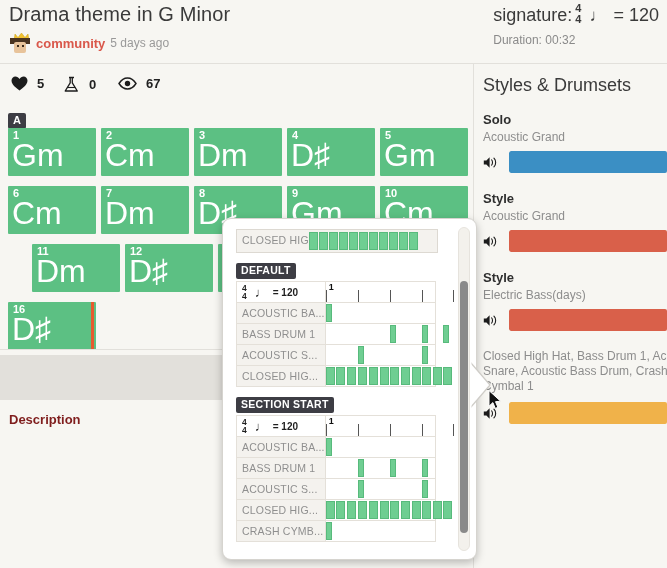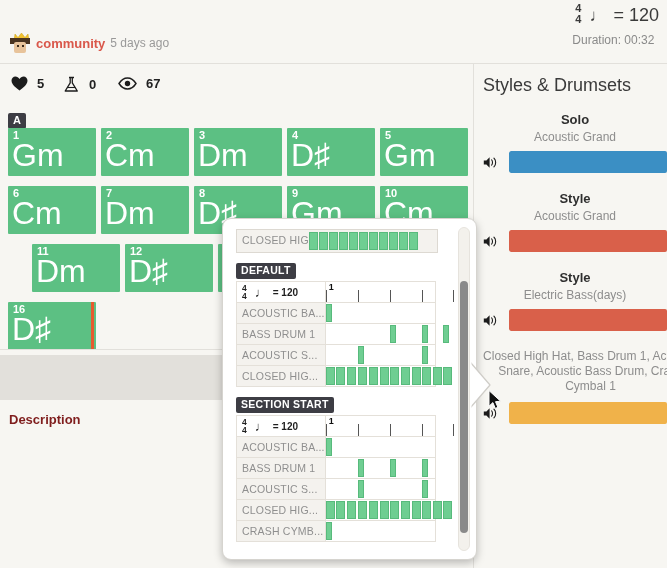--- a/index.html
+++ b/index.html
@@ -58,21 +58,21 @@
   .playbtn{position:absolute;left:9px;top:360px;width:92px;height:35px;background:#d9604a;color:#fff;
            border:none;border-radius:4px;font-size:14px;font-weight:bold;letter-spacing:.5px;cursor:pointer;
            font-family:"Liberation Sans", sans-serif;}
   .descarea{position:absolute;left:0;top:400px;width:474px;height:168px;background:#f7f6f2;}
   .desc-title{position:absolute;left:9px;top:12px;font-size:13px;font-weight:bold;color:#7f1d1d;}
   .leftcol-rule{position:absolute;left:473px;top:64px;width:1px;height:504px;background:#e2e0db;}
 
   
   .sidebar{position:absolute;left:480px;top:68px;width:187px;height:500px;background:#f7f6f2;overflow:hidden;}
   .sb-title{font-size:18px;color:#3a3a3a;margin:7px 0 16px 3px;}
-  .sb-item{margin:0 0 18px 3px;position:relative;text-align:center;}
+  .sb-item{margin:0 0 18px 3px;position:relative;}
   .sb-lab{font-size:13px;font-weight:bold;color:#2f2f2f;margin-bottom:3px;}
   .sb-sub{font-size:12px;color:#8d8d8d;line-height:15px;margin-bottom:6px;white-space:nowrap;}
   .sb-sub.wrap{white-space:normal;}
   .sb-vol{display:flex;align-items:center;}
   .spk{width:18px;margin-right:8px;flex:none;display:inline-flex;align-items:center;}
   .track{position:relative;height:22px;width:600px;background:#f1efe9;border-radius:2px;overflow:hidden;}
   .fill{position:absolute;left:0;top:0;height:22px;border-radius:2px;}
 
   
   .popup{position:absolute;left:222px;top:218px;width:253px;height:340px;background:#fff;
@@ -103,37 +103,39 @@
   .scroll-thumb{position:absolute;right:8px;top:62px;width:8px;height:252px;background:#8a8a8a;border-radius:4px;}
   .callout{position:absolute;left:470px;top:362px;width:22px;height:46px;}
   .cursor{position:absolute;left:488px;top:390px;width:14px;height:20px;}
 </style>
 </head>
 <body>
 
 <div id="root">
 
   <div class="header">
+    <div class="song-title">Drama theme in G Minor</div>
 
     <div class="byline">
       <span class="avatar">
         <svg class="crown" viewBox="0 0 15 8">
           <polygon points="0,8 1,1 4,4.5 7.5,0 11,4.5 14,1 15,8" fill="#f2c230" stroke="#caa017" stroke-width="0.5"></polygon>
         </svg>
         <span class="av-hair"></span>
         <span class="av-skin"></span>
         <span class="av-eye" style="left:8px;"></span>
         <span class="av-eye" style="left:13px;"></span>
       </span>
       <span class="by-name">community</span>
       <span class="by-time">5 days ago</span>
     </div>
 
     <div class="sig">
       <div class="sig-line">
+        <span>signature:</span>
         <span class="frac">
           <span>4</span>
           <span>4</span>
         </span>
         <span class="note-gl">♩</span>
         <span>= 120</span>
       </div>
       <div class="duration">Duration: 00:32</div>
     </div>
     <div class="hdr-rule"></div>

